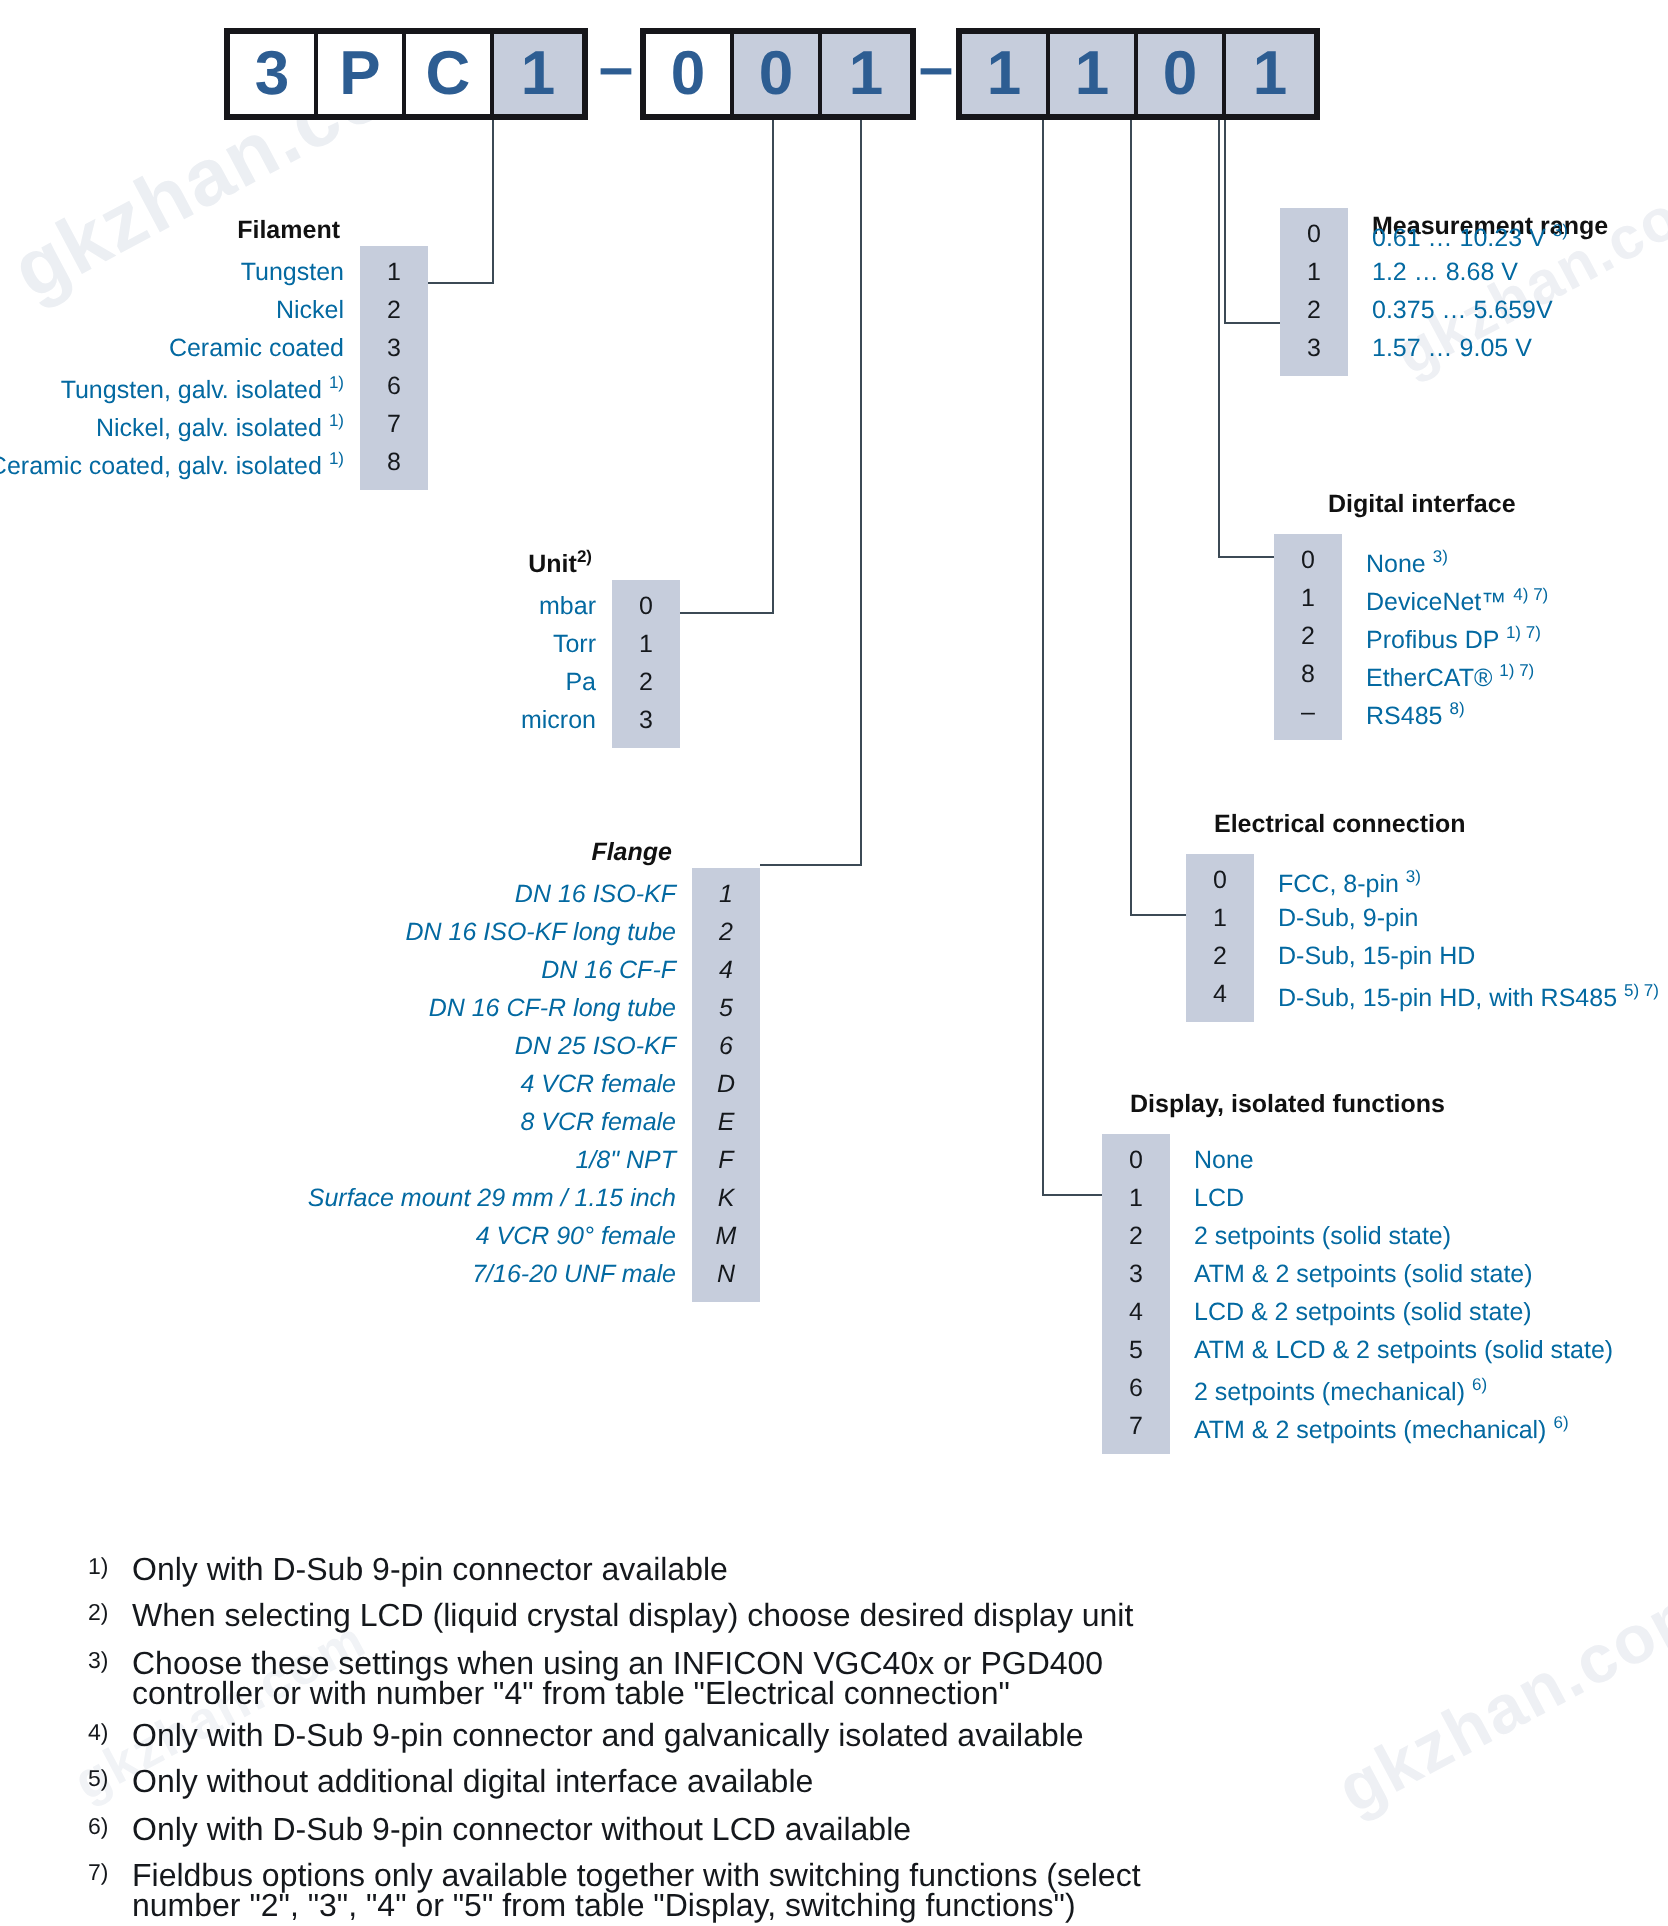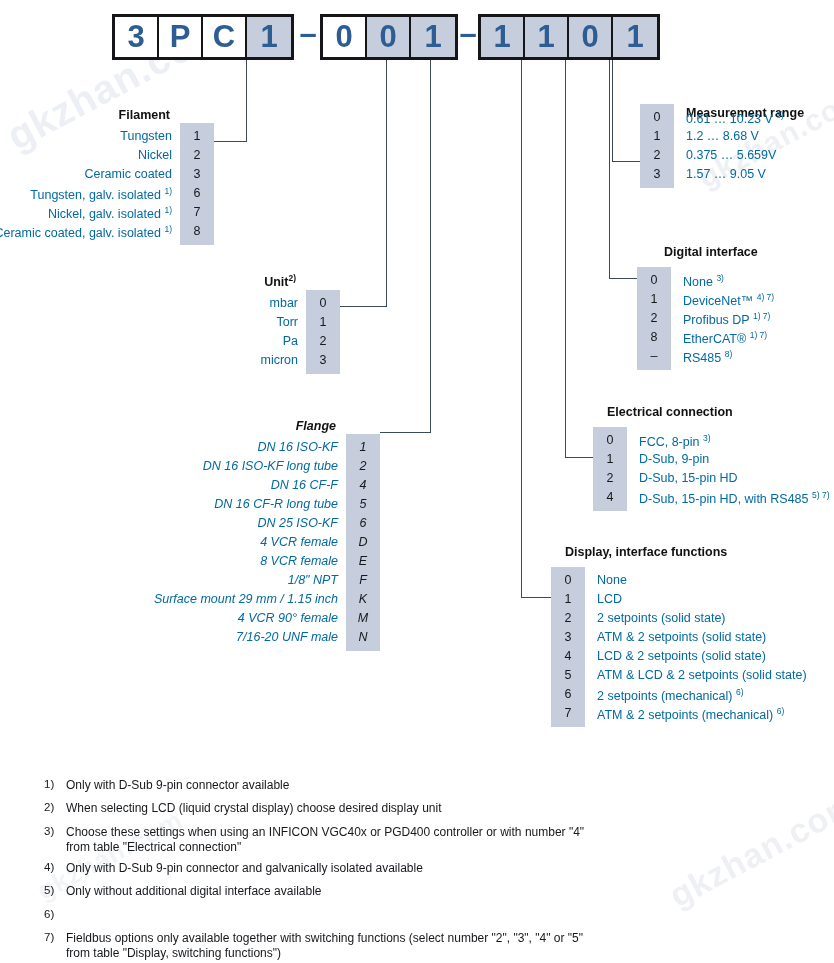--- a/index.html
+++ b/index.html
@@ -85,21 +85,21 @@
   .t-right .lbl{text-align:left;padding-left:12px;}
 
   
   .notes{position:absolute;left:44px;top:778px;width:560px;z-index:2;}
   .note{display:flex;margin-bottom:6.5px;}
   .note .num{
     flex:0 0 22px;font-size:11.5px;color:#15181c;
     text-align:left;padding-top:0px;
   }
   .note .num sup{font-size:11.5px;vertical-align:super;}
-  .note .txt{font-size:12px;color:#15181c;line-height:15px;}
+  .note .txt{font-size:16px;color:#15181c;line-height:15px;}
 </style>
 </head>
 <body>
 
 <div class="root">
 
   <div class="wm wm-a">gkzhan.com</div>
   <div class="wm wm-b">gkzhan.com</div>
   <div class="wm wm-c">gkzhan.com</div>
   <div class="wm wm-d">gkzhan.com</div>
@@ -332,21 +332,21 @@
         </div>
         <div class="row">
           <div class="code">4</div>
           <div class="lbl"><span>D-Sub, 15-pin HD, with RS485</span> <sup>5) 7)</sup></div>
         </div>
       </div>
   </div>
 
   <div class="tbl t-right" style="left:551px;top:571px;width:280px;">
     <div class="ttl" style="position:absolute;left:14px;top:-26px;">
-      <span>Display, interface functions</span>
+      <span>Display, isolated functions</span>
     </div>
     <div class="rows" id="rows-display">
         <div class="shade" style="left: 0px; height: 160px; top: -4px;"></div>
         <div class="row">
           <div class="code">0</div>
           <div class="lbl"><span>None</span></div>
         </div>
         <div class="row">
           <div class="code">1</div>
           <div class="lbl"><span>LCD</span></div>
@@ -394,20 +394,21 @@
       <div class="note">
         <div class="num"><sup>4)</sup></div>
         <div class="txt">Only with D-Sub 9-pin connector and galvanically isolated available</div>
       </div>
       <div class="note">
         <div class="num"><sup>5)</sup></div>
         <div class="txt">Only without additional digital interface available</div>
       </div>
       <div class="note">
         <div class="num"><sup>6)</sup></div>
+        <div class="txt">Only with D-Sub 9-pin connector without LCD available</div>
       </div>
       <div class="note">
         <div class="num"><sup>7)</sup></div>
         <div class="txt">Fieldbus options only available together with switching functions (select number "2", "3", "4" or "5" from table "Display, switching functions")</div>
       </div>
     </div>
 
 </div>
 
 </body></html>

